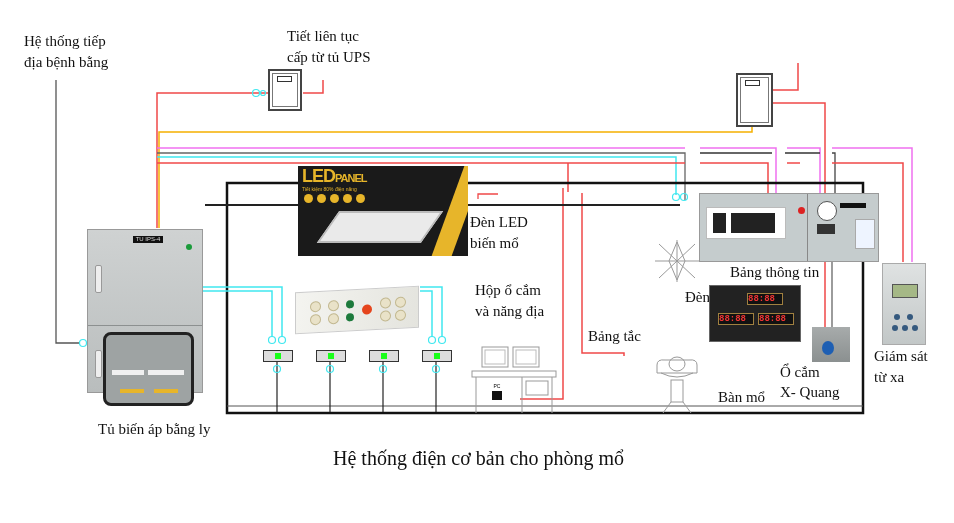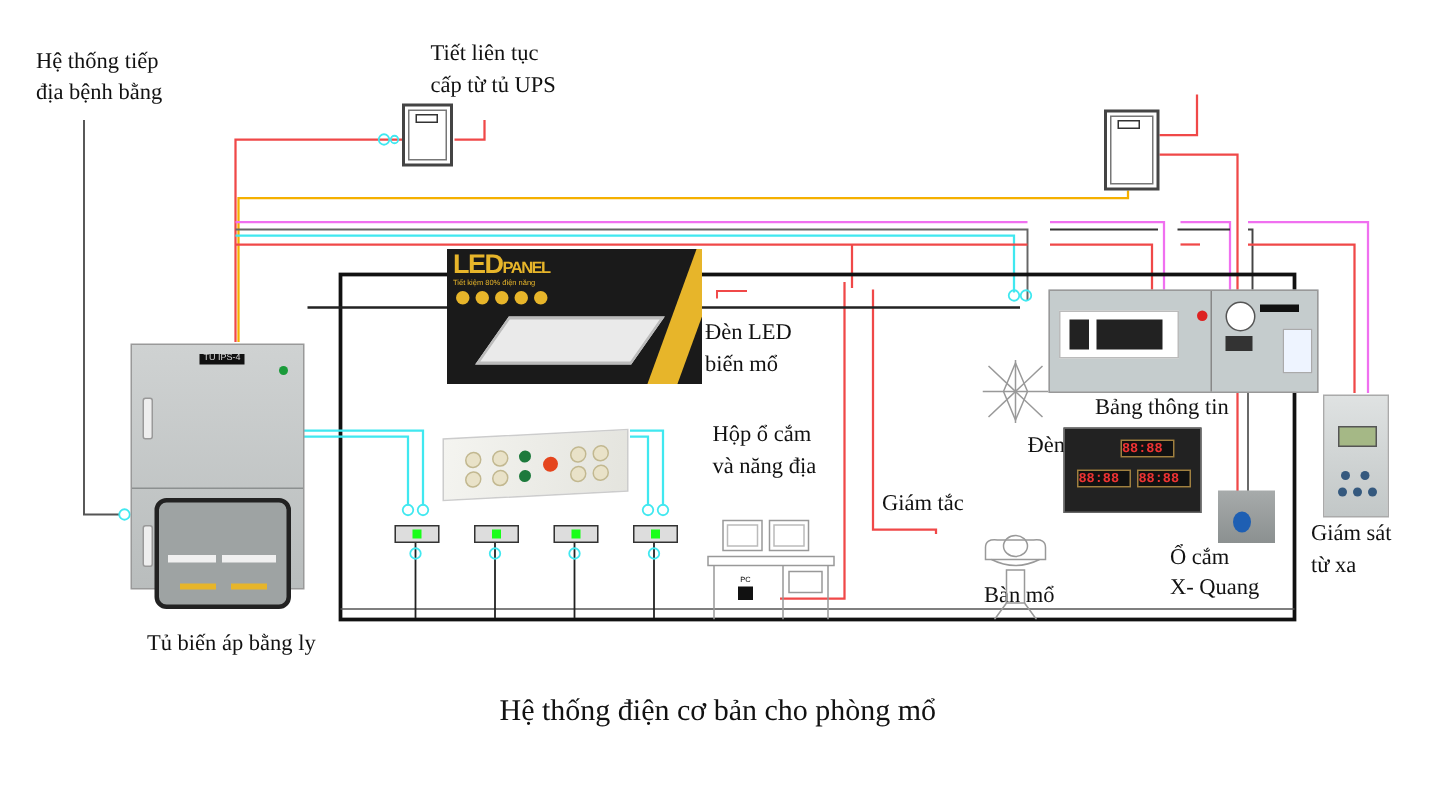--- a/index.html
+++ b/index.html
@@ -1,18 +1,18 @@
 <!DOCTYPE html>
 <html><head>
 <meta charset="utf-8">
 <style>
   html,body{margin:0;padding:0;background:#fff;}
   body{width:954px;height:523px;position:relative;overflow:hidden;font-family:"Liberation Serif","DejaVu Serif",serif;color:#111;}
   .lbl{position:absolute;font-size:15px;line-height:21px;white-space:nowrap;}
-  .caption{position:absolute;left:333px;top:447px;font-size:20px;margin-top:16px;}
+  .caption{position:absolute;left:333px;top:447px;font-size:20px;}
   svg.wires{position:absolute;left:0;top:0;}
   .box{position:absolute;}
   .cab{background:linear-gradient(#cfd2d2,#b9bdbd);border:1px solid #999;}
   .cab .tag{position:absolute;left:45px;top:6px;width:30px;height:7px;background:#111;color:#ddd;font:6px "Liberation Sans",sans-serif;text-align:center;line-height:7px;}
   .cab .led{position:absolute;right:10px;top:14px;width:6px;height:6px;border-radius:50%;background:#1a9b3a;}
   .cab .split{position:absolute;left:0;right:0;top:95px;border-top:1px solid #8c9090;}
   .cab .win{position:absolute;left:15px;top:102px;width:85px;height:68px;border:3px solid #222;border-radius:8px;background:#9ea3a3;}
   .cab .handle{position:absolute;left:7px;width:5px;height:26px;background:#eee;border:1px solid #999;border-radius:2px;}
   .cab .rail{position:absolute;height:4px;background:#e7b52a;}
   .cab .strip{position:absolute;height:5px;background:#f0f0f0;}
@@ -126,22 +126,22 @@
 <div class="lbl" style="left:470px;top:212px;">
   <div>Đèn LED</div>
   <div>biến mổ</div>
 </div>
 <div class="lbl" style="left:475px;top:280px;">
   <div>Hộp ổ cắm</div>
   <div>và năng địa</div>
 </div>
 <div class="lbl" style="left:653px;top:287px;margin-left:32px;">Đèn mổ</div>
 <div class="lbl" style="left:730px;top:262px;">Bảng thông tin</div>
-<div class="lbl" style="left:588px;top:326px;">Giám tắc</div>
-<div class="lbl" style="left:656px;top:387px;">Bàn mổ</div>
+<div class="lbl" style="left:588px;top:326px;">Bảng tắc</div>
+<div class="lbl" style="left:718px;top:387px;">Bàn mổ</div>
 <div class="lbl" style="left:780px;top:362px;line-height:20px;">
   <div>Ổ cắm</div>
   <div>X- Quang</div>
 </div>
 <div class="lbl" style="left:874px;top:346px;">
   <div>Giám sát</div>
   <div>từ xa</div>
 </div>
 <div class="lbl" style="left:98px;top:419px;">Tủ biến áp bằng ly</div>
 <div class="caption">Hệ thống điện cơ bản cho phòng mổ</div>

